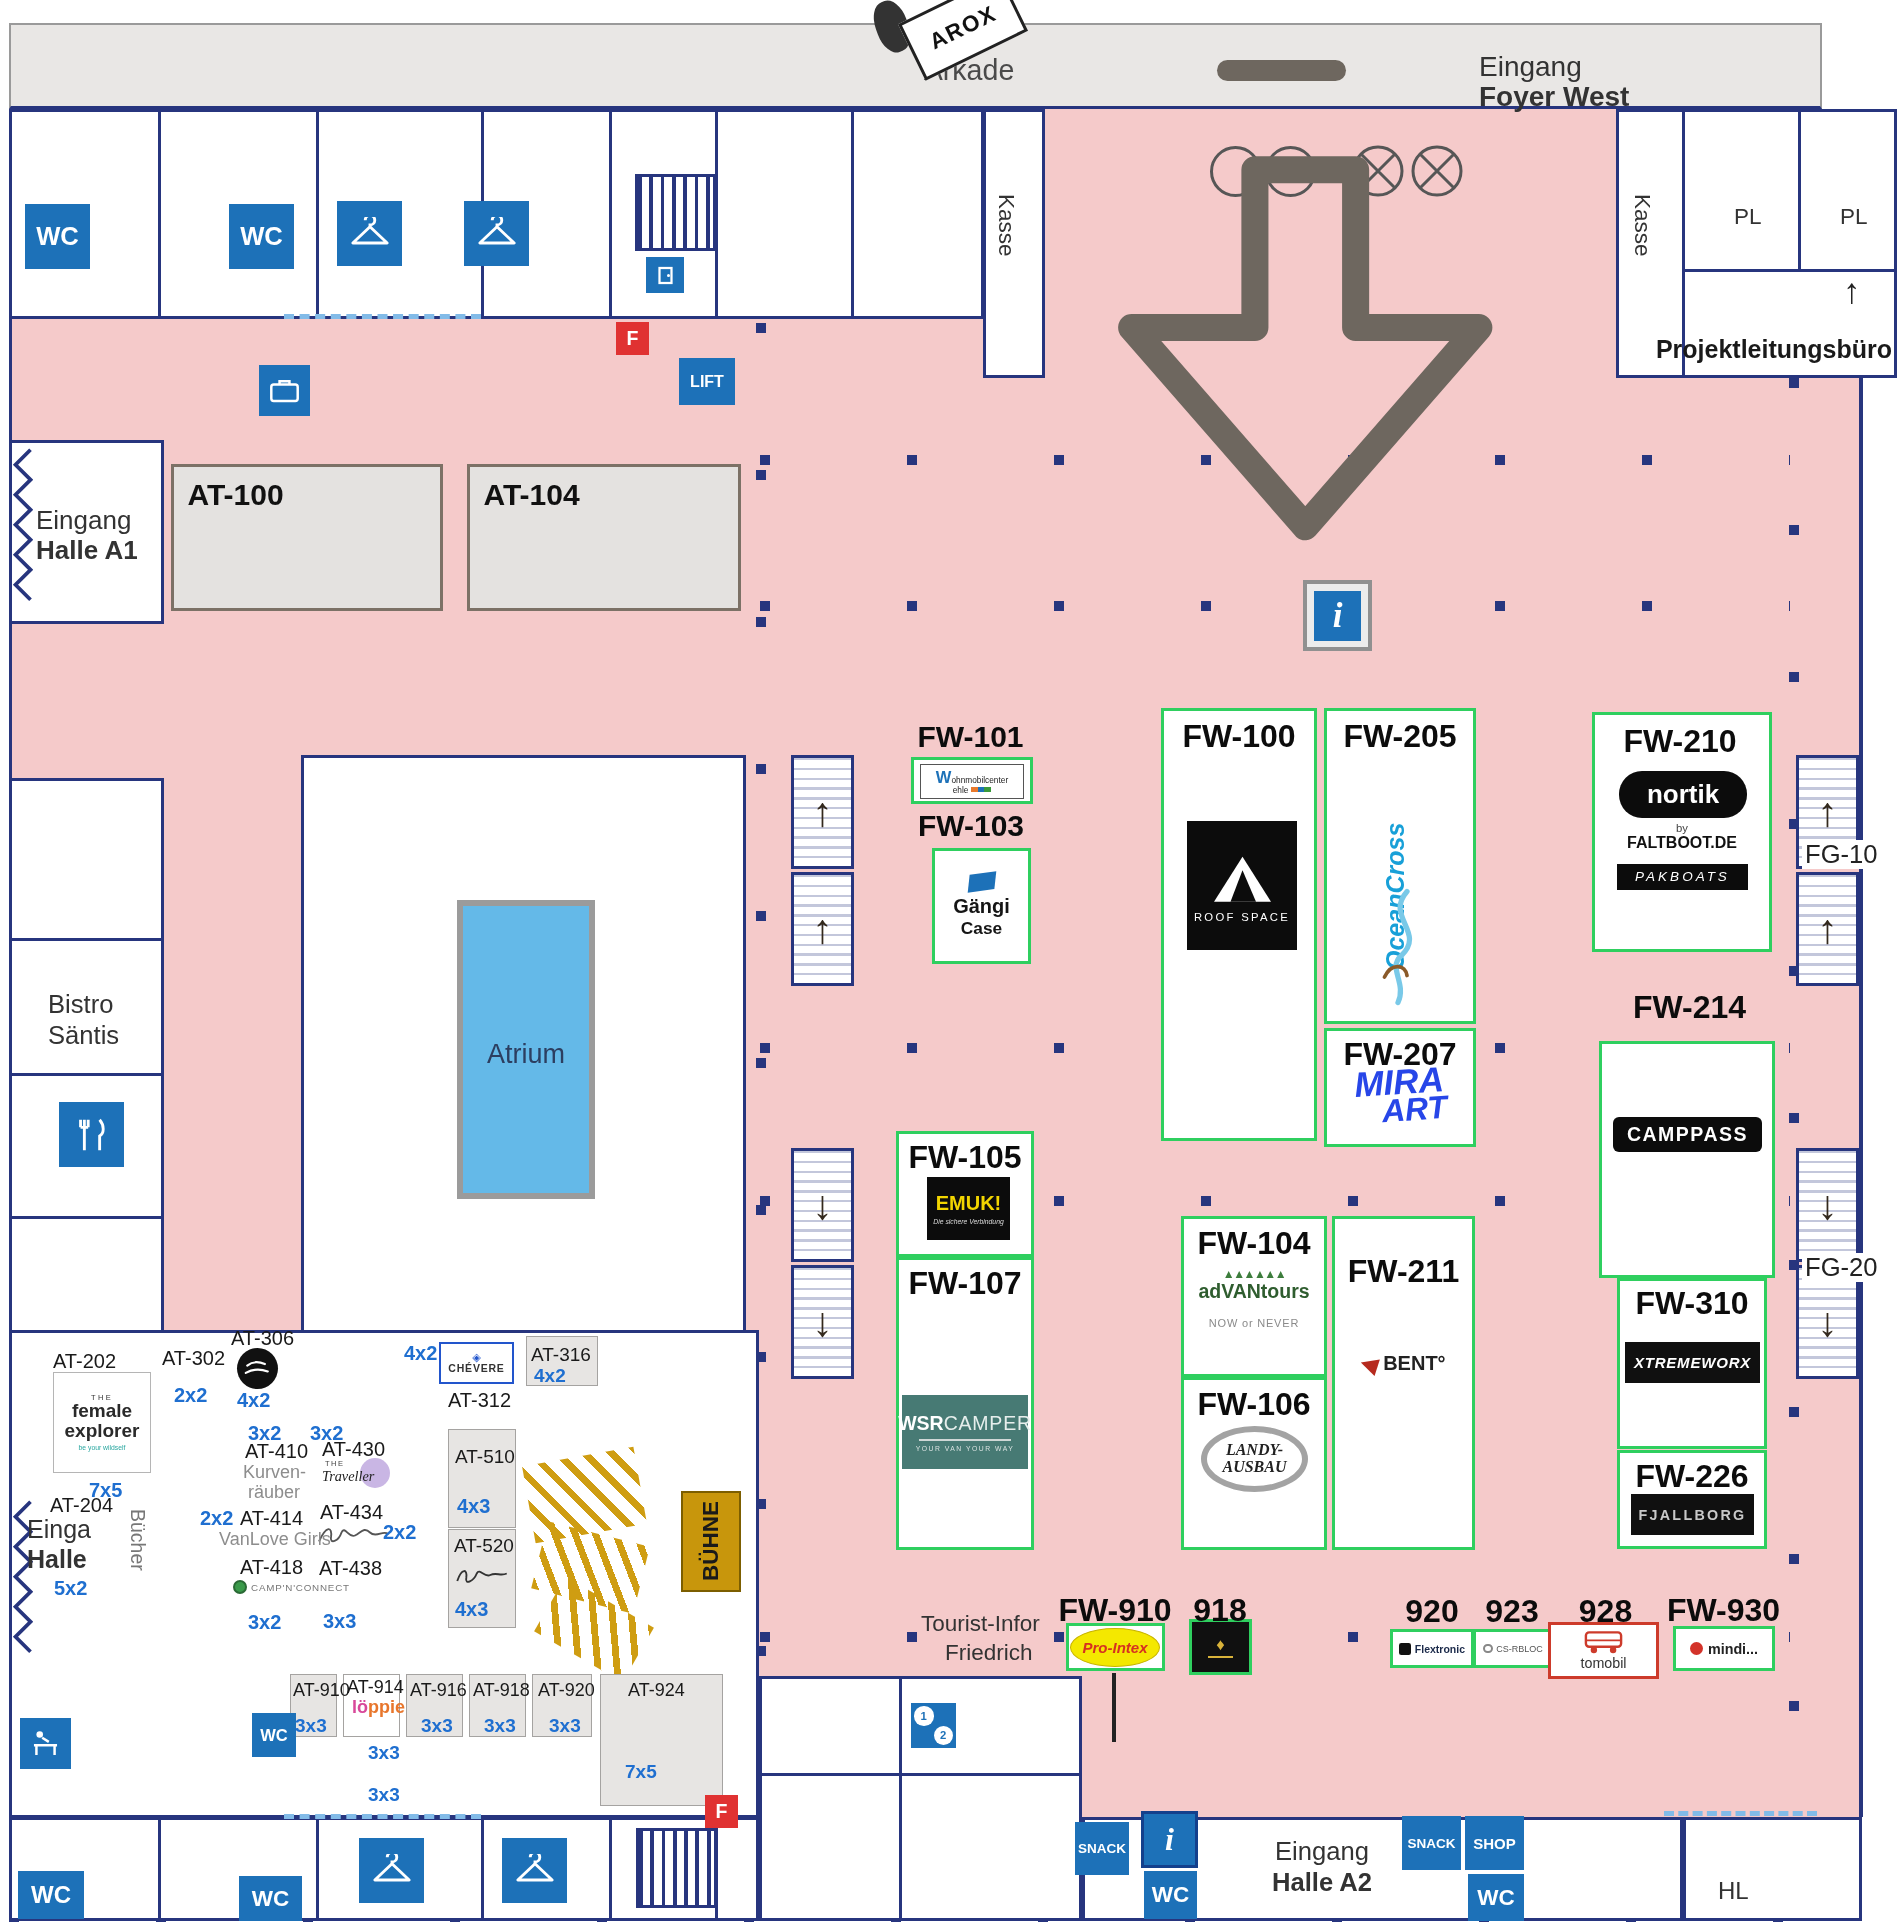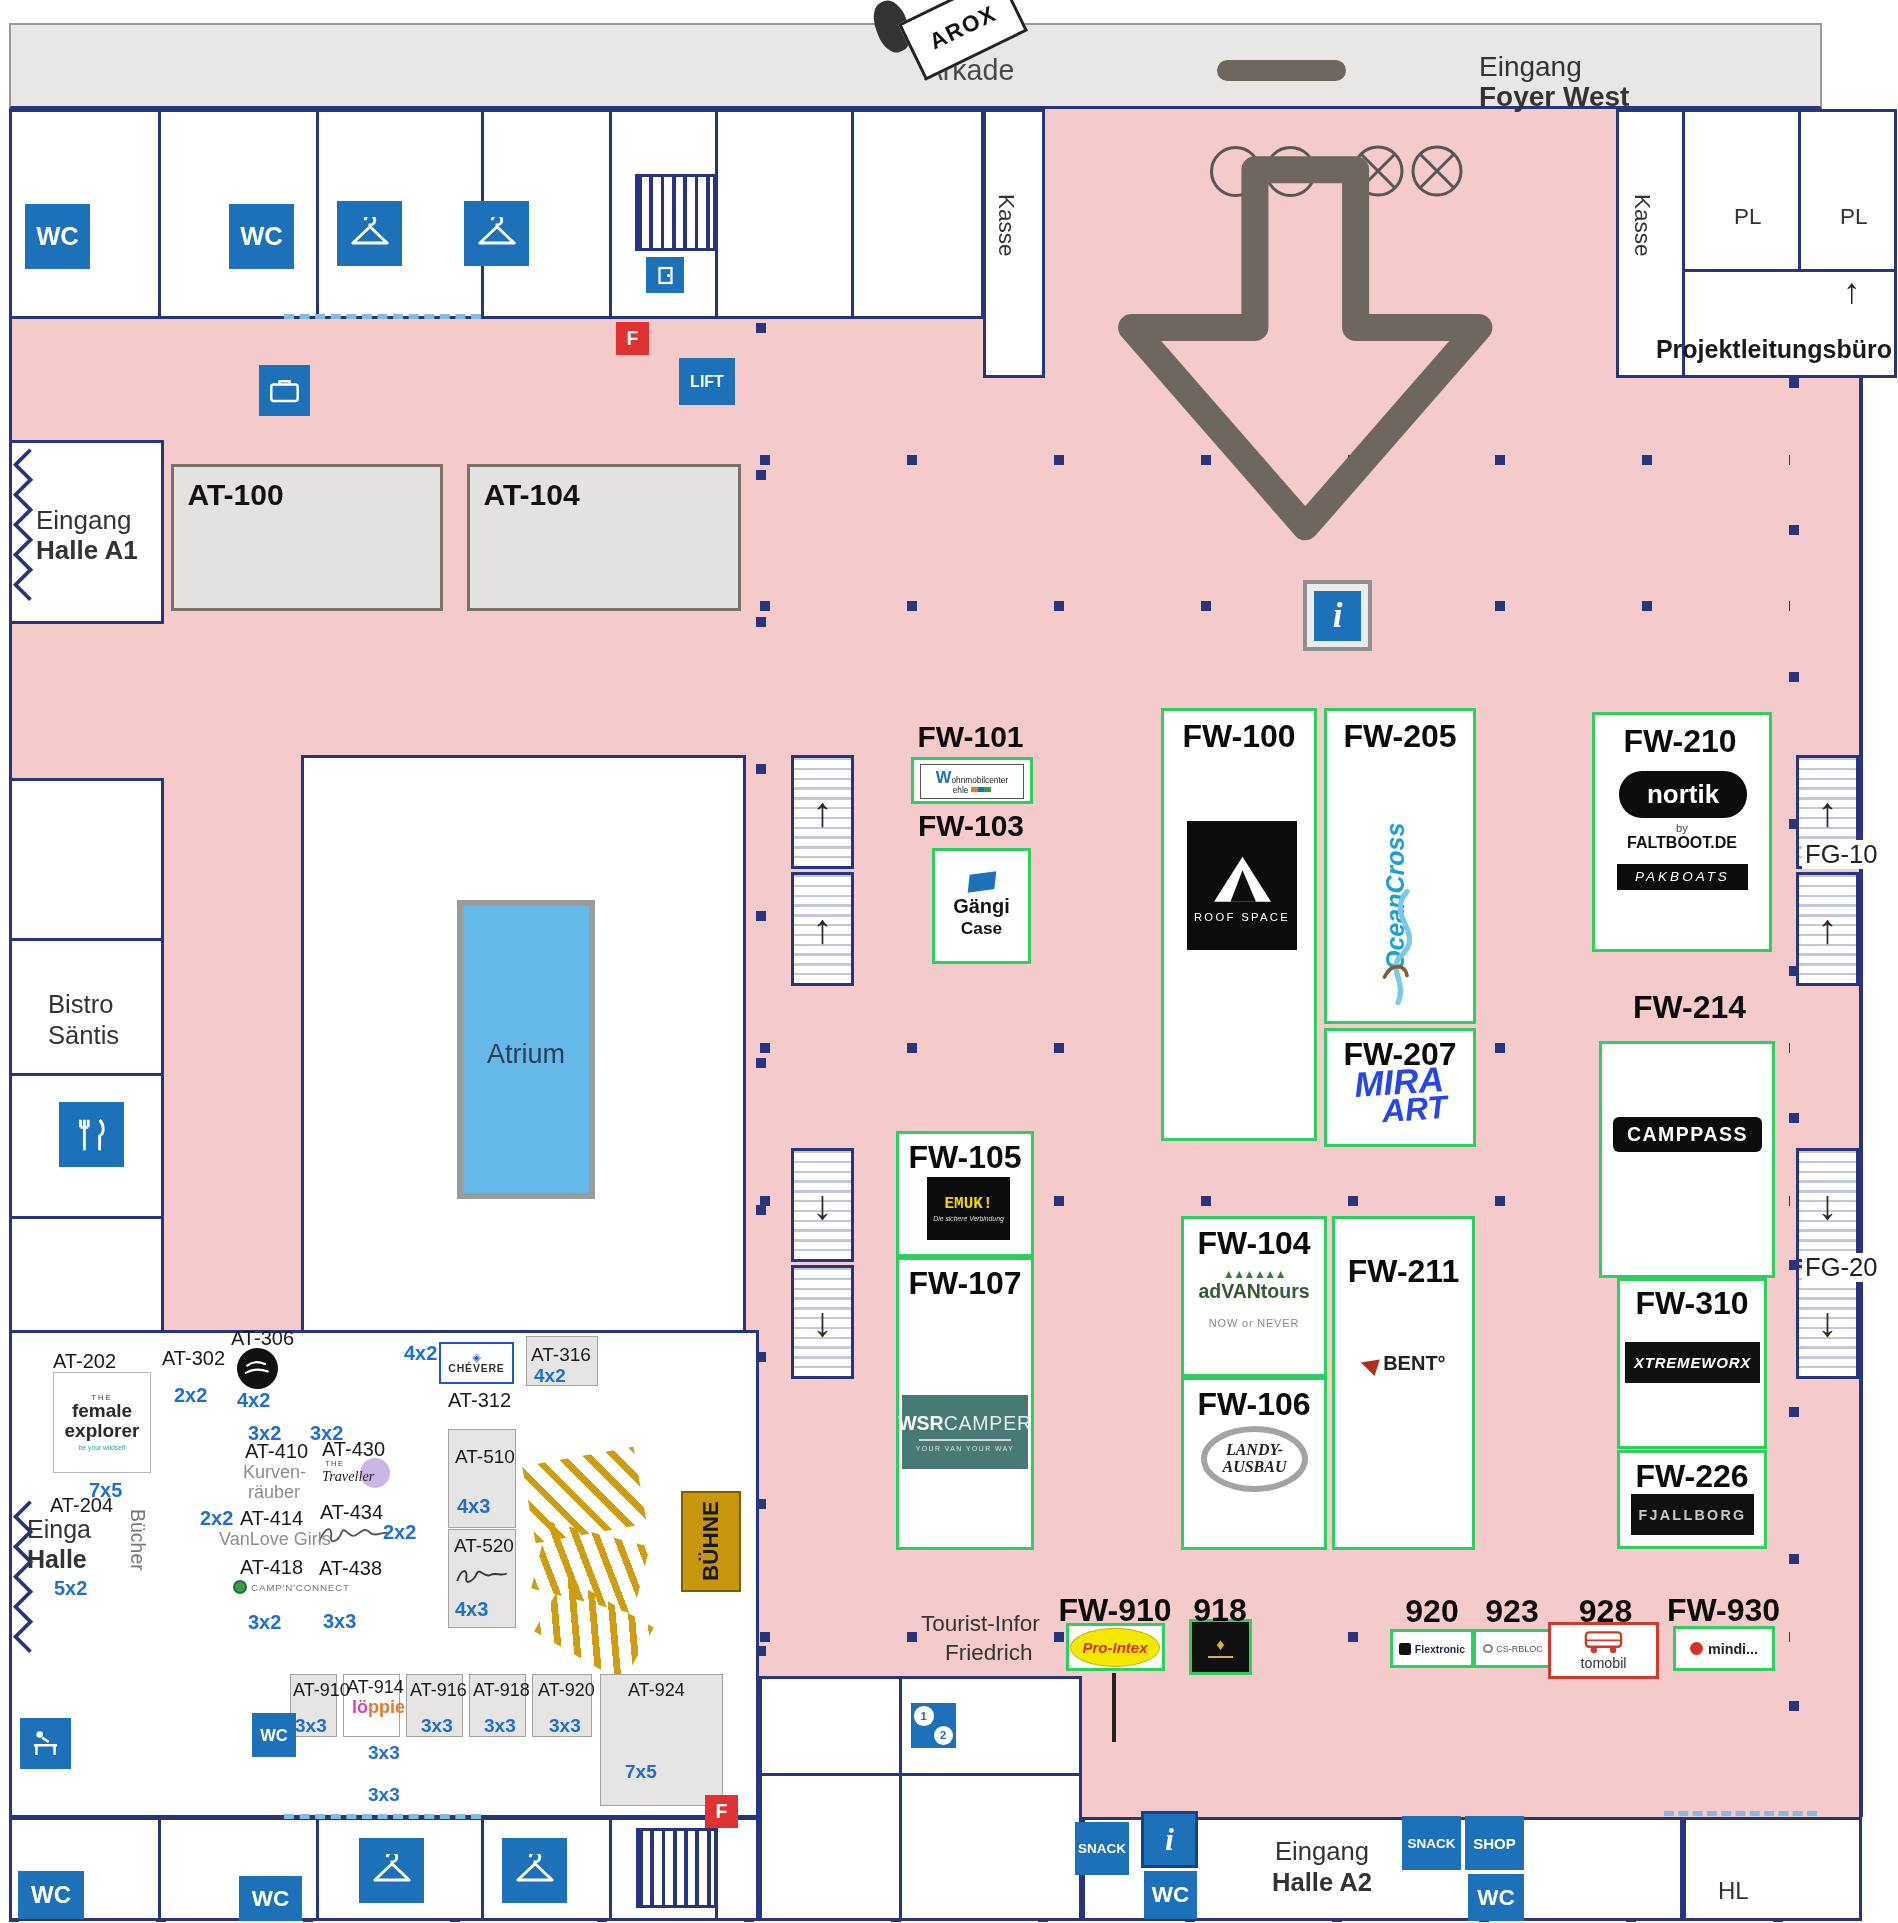--- a/index.html
+++ b/index.html
@@ -264,21 +264,21 @@
 
   <div class="a gbooth" style="left:1599px;top:1041px;width:176px;height:237px;"></div>
   <div class="a fwlab" style="left:1599px;top:989px;width:181px;">FW-214</div>
   <div class="a c" style="left:1613px;top:1117px;width:149px;height:35px;background:#0c0c0c;border-radius:6px;z-index:6;">
     <span style="color:#fff;font-weight:bold;font-size:19.5px;letter-spacing:1.5px;">CAMPPASS</span>
   </div>
 
   <div class="a gbooth" style="left:896px;top:1131px;width:138px;height:126px;"></div>
   <div class="a fwlab" style="left:896px;top:1139px;width:138px;">FW-105</div>
   <div class="a col" style="left:927px;top:1177px;width:83px;height:63px;background:#0c0c0c;z-index:6;gap:2.3px;">
-    <span style="color:#f2d500;font-weight:bold;font-size:16px;font-family:Liberation Mono, monospace;">EMUK!</span>
+    <span style="color:#f2d500;font-weight:bold;font-size:20px;">EMUK!</span>
     <span style="color:#ddd;font-size:6.8px;font-style:italic;">Die sichere Verbindung</span>
   </div>
 
   <div class="a gbooth" style="left:896px;top:1257px;width:138px;height:293px;"></div>
   <div class="a fwlab" style="left:896px;top:1265px;width:138px;">FW-107</div>
   <div class="a col" style="left:902px;top:1395px;width:126px;height:74px;background:#477a74;z-index:6;gap:3.8px;">
     <div style="display:flex;align-items:baseline;">
       <span style="color:#fff;font-weight:bold;font-size:19.5px;">WSR</span>
       <span style="color:#e6eeec;font-weight:300;font-size:19.5px;letter-spacing:0.8px;">CAMPER</span>
     </div>

